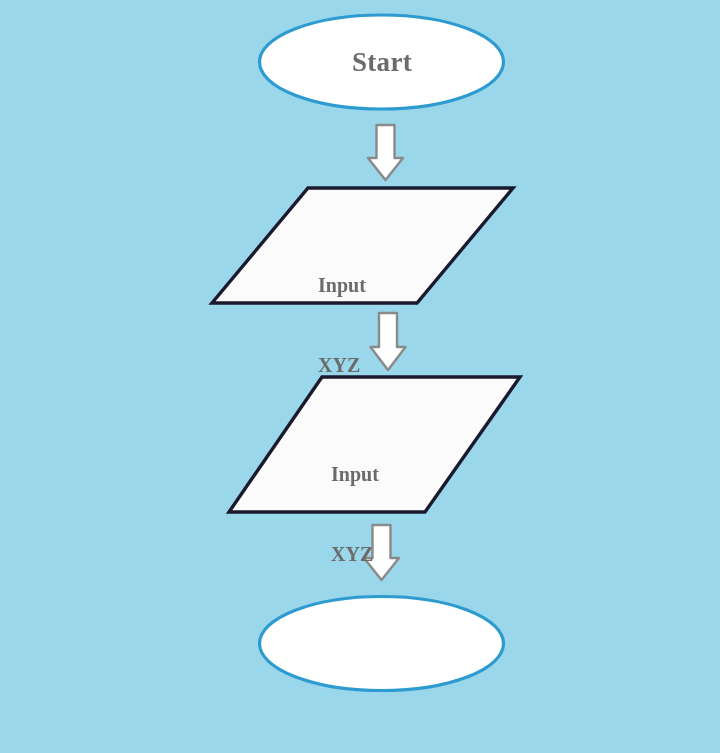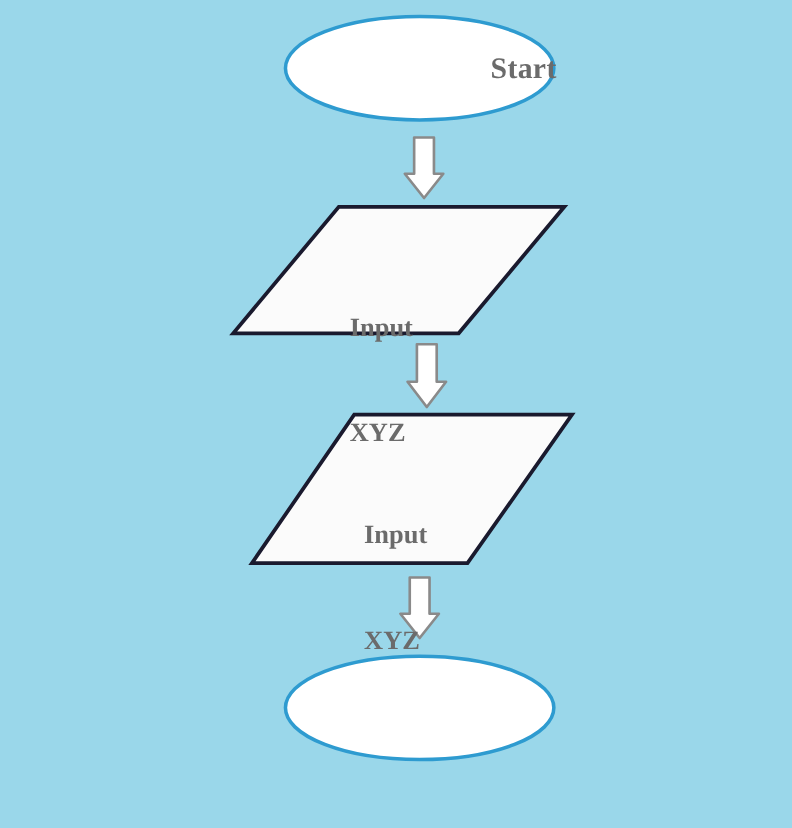--- a/index.html
+++ b/index.html
@@ -34,25 +34,25 @@
     white-space: pre;
     pointer-events: none;
   }
   .terminal-label {
     font-size: 27px;
     letter-spacing: 0.3px;
     text-align: center;
     width: 248px;
   }
   .io-label {
-    font-size: 24px;
+    font-size: 20px;
     line-height: 1.33;
     text-align: left;
   }
-  #label-start { left: 258px; top: 47px; text-align: right; }
+  #label-start { left: 258px; top: 47px; }
   #label-end   { left: 258px; top: 628px; }
   #label-input { left: 318px; top: 219px; }
   #label-print { left: 331px; top: 408px; }
 </style>
 </head>
 <body>
 
 <div id="flowchart-canvas">
 
   <svg id="flow-svg" viewBox="0 0 720 753" xmlns="http://www.w3.org/2000/svg">

